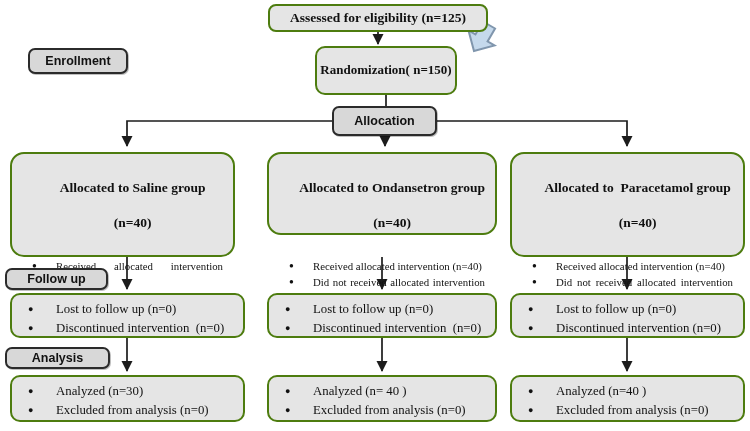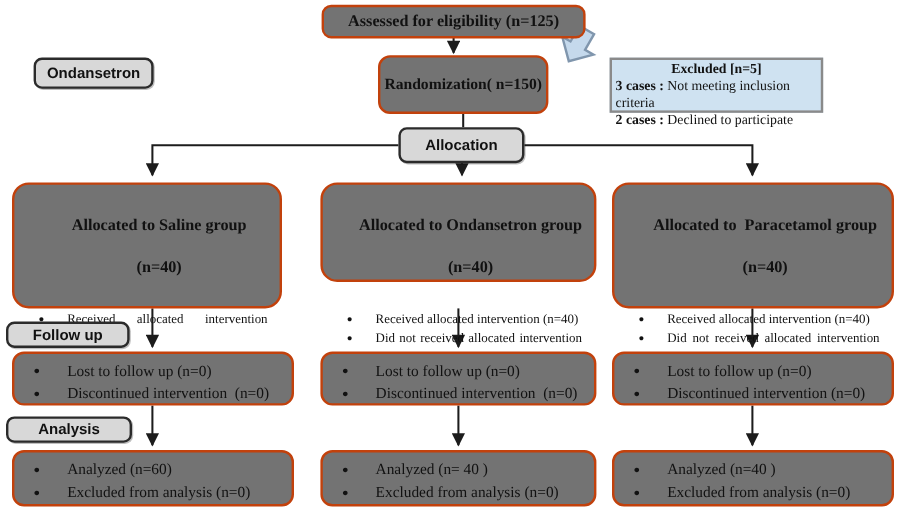--- a/index.html
+++ b/index.html
@@ -2,21 +2,21 @@
 <html><head>
 <meta charset="utf-8">
 <style>
   html,body{margin:0;padding:0;background:#ffffff;}
   .canvas{
     position:relative;width:750px;height:431px;background:#ffffff;
     font-family:"Liberation Serif", serif;color:#111111;overflow:hidden;
   }
   svg.connectors{position:absolute;left:0;top:0;width:750px;height:431px;}
   .box{
-    position:absolute;background:#737373;border:2px solid #c2410c;
+    position:absolute;background:#e5e5e5;border:2px solid #4d7c0f;
     box-sizing:border-box;
   }
   .r8{border-radius:8px;} .r10{border-radius:10px;} .r14{border-radius:14px;}
   .title-box{display:flex;align-items:center;justify-content:center;
     font-weight:bold;text-align:center;white-space:pre-wrap;}
   .assessed{font-size:13.5px;}
   .random{flex-direction:row;font-size:13px;line-height:1.45;}
   .stage{
     position:absolute;background:#d8d8d8;border:2px solid #2b2b2b;border-radius:7px;
     box-sizing:border-box;display:flex;align-items:center;justify-content:center;
@@ -71,33 +71,28 @@
     <line x1="627" y1="338" x2="627" y2="371" stroke="#1c1c1c" stroke-width="1.7" marker-end="url(#ah)"></line>
 
     <path d="M -7 0 L 7 0 L 7 15 L 15 15 L 0 30 L -15 15 L -7 15 Z" transform="translate(489,25) rotate(30)" fill="#c5d9ec" stroke="#8096ad" stroke-width="2"></path>
   </svg>
 
   <div class="box r8 title-box assessed" style="left:268px;top:4px;width:220px;height:28px;">
     <span>Assessed for eligibility (n=125)</span>
   </div>
 
   <div class="stage" style="left:28px;top:48px;width:100px;height:26px;">
-    <span>Ondansetron</span>
+    <span>Enrollment</span>
   </div>
 
   <div class="box r10 title-box random" style="left:315px;top:46px;width:142px;height:49px;">
     <span>Randomization</span>
     <span>( n=150)</span>
   </div>
 
-  <div class="excluded" style="left:508px;top:48px;width:178px;height:46px;">
-    <div class="ex-title">Excluded [n=5]</div>
-    <div class="ex-line"><b>3 cases :</b><span> Not meeting inclusion criteria</span></div>
-    <div class="ex-line"><b>2 cases :</b><span> Declined to participate</span></div>
-  </div>
 
   <div class="stage" style="left:332px;top:106px;width:105px;height:30px;">
     <span>Allocation</span>
   </div>
 
   <div class="box r14 gbox" style="left:10px;top:152px;width:225px;height:105px;">
     <div class="gtitle">
       <span>Allocated to Saline group</span><br>
       <span>(n=40)</span>
     </div>
@@ -182,21 +177,21 @@
       </div>
   </div>
 
   <div class="stage" style="left:5px;top:347px;width:105px;height:22px;text-align:right;">
     <span>Analysis</span>
   </div>
 
   <div class="box r10 sbullets" style="left:10px;top:375px;width:235px;height:47px;">
     <div class="bullet">
         <span class="dot">●</span>
-        <span class="txt">Analyzed (n=60)</span>
+        <span class="txt">Analyzed (n=30)</span>
       </div>
     <div class="bullet">
         <span class="dot">●</span>
         <span class="txt">Excluded from analysis (n=0)</span>
       </div>
   </div>
   <div class="box r10 sbullets" style="left:267px;top:375px;width:230px;height:47px;">
     <div class="bullet">
         <span class="dot">●</span>
         <span class="txt">Analyzed (n= 40 )</span>

